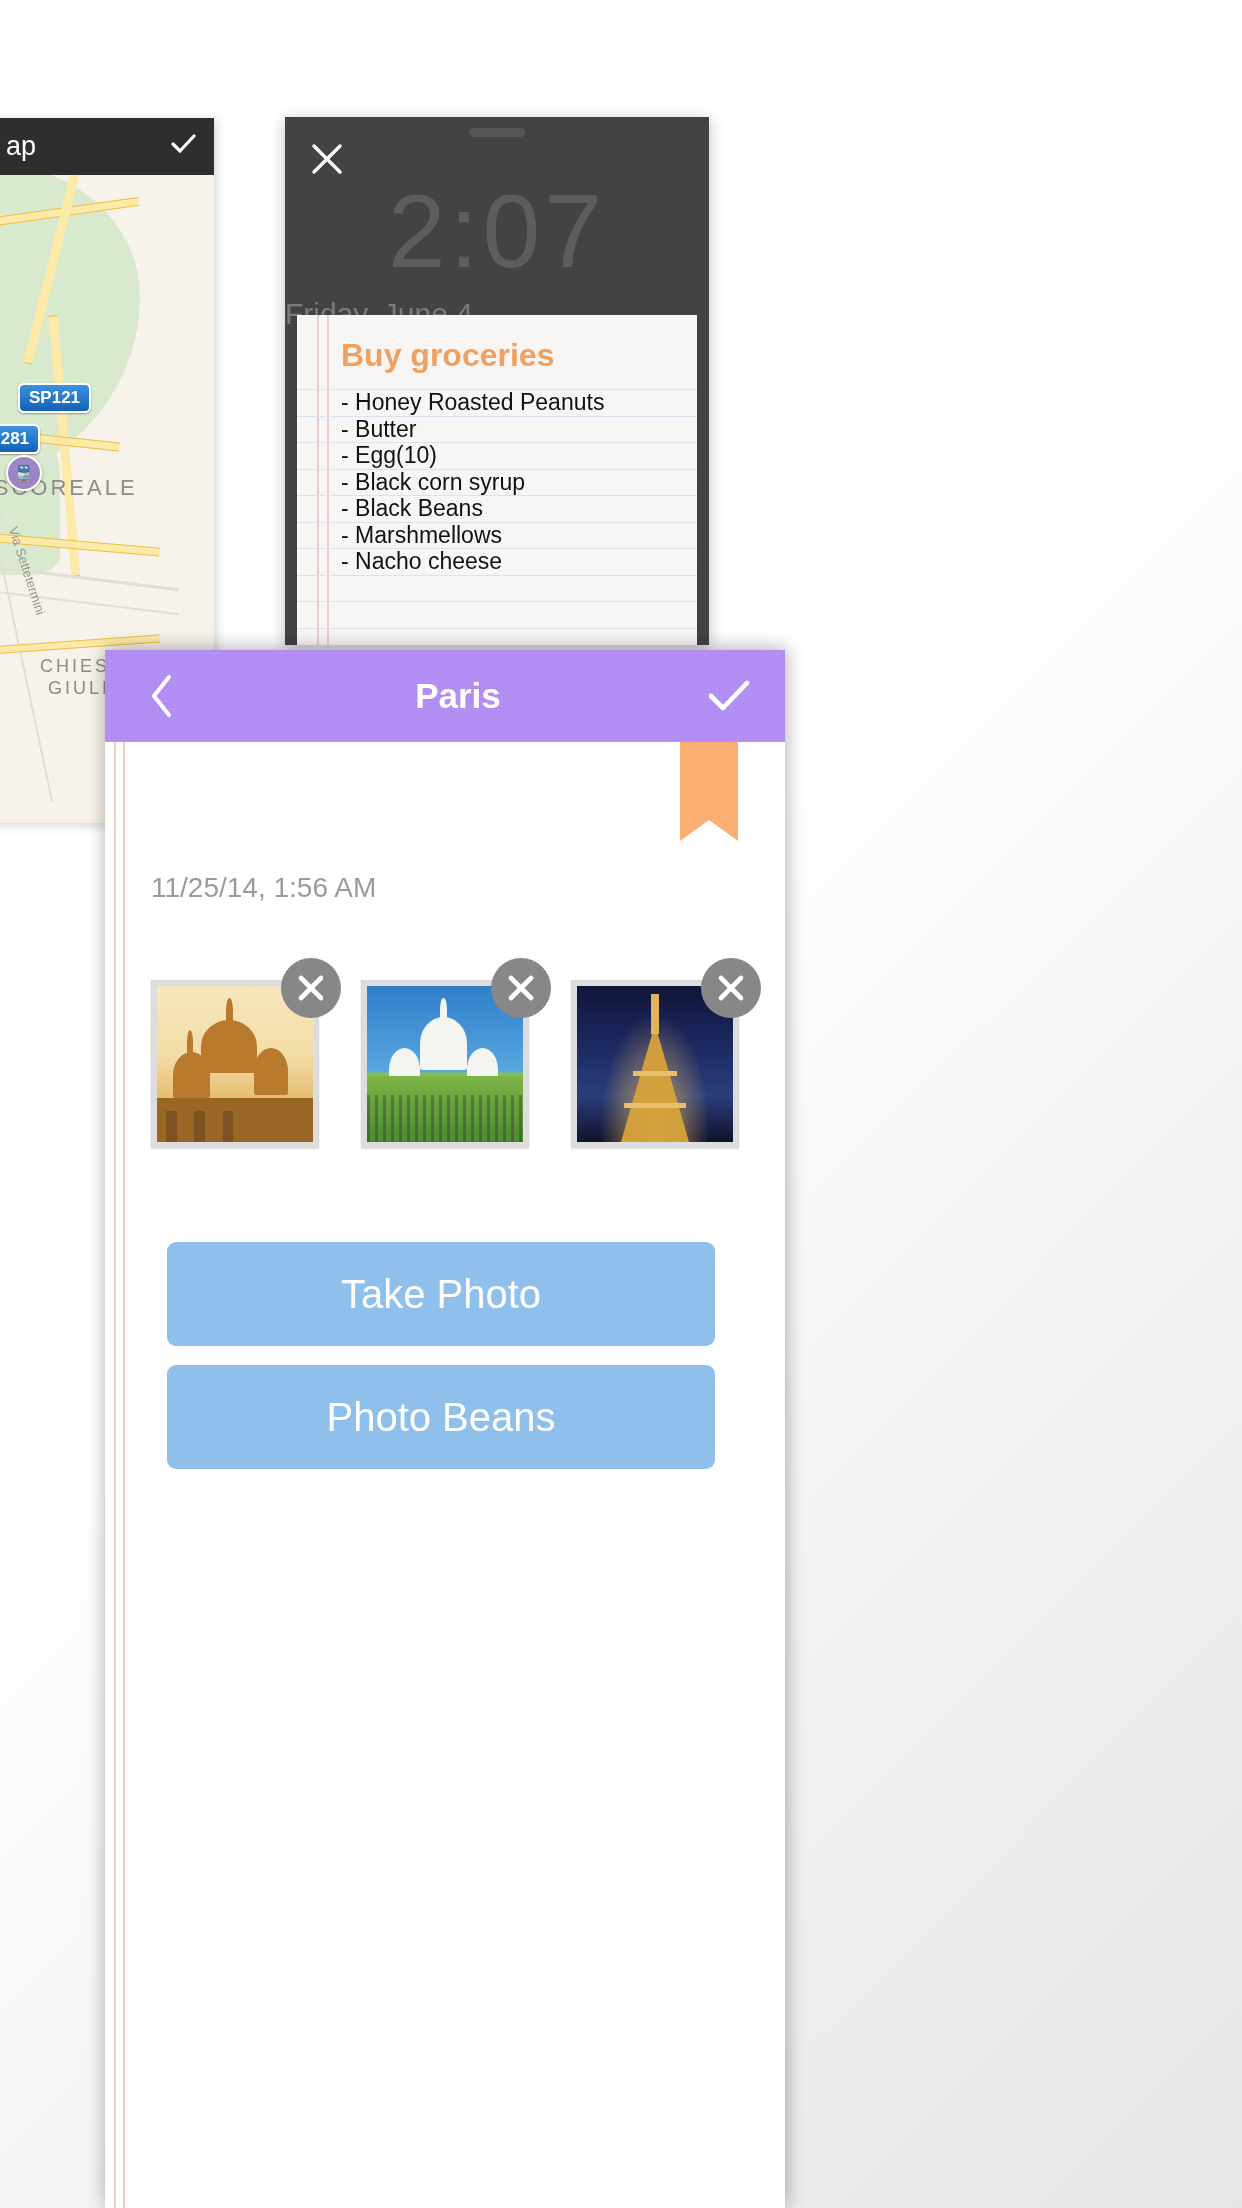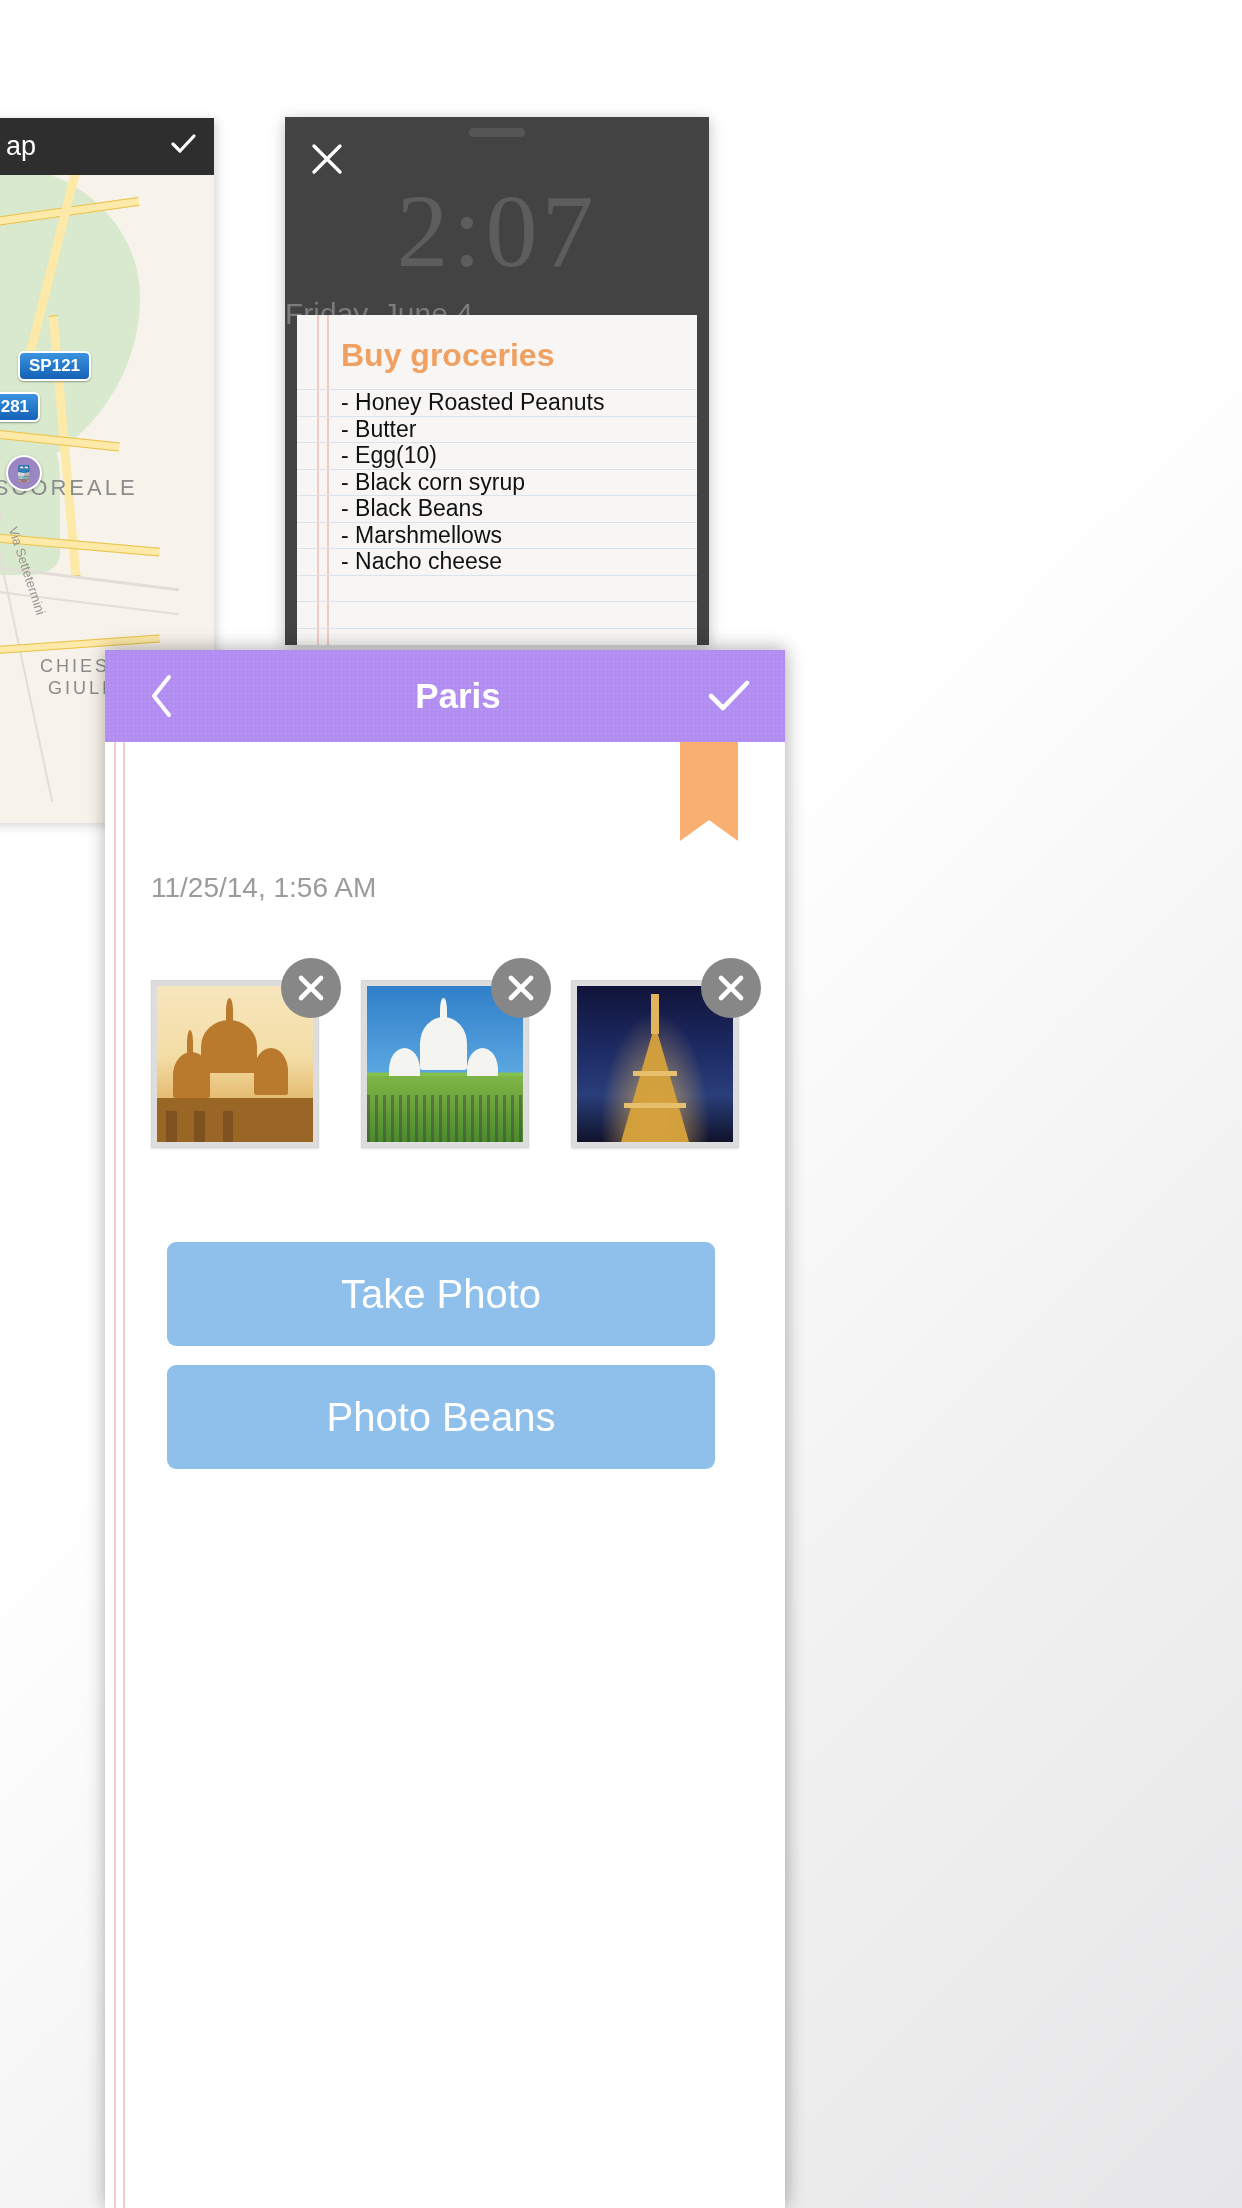--- a/index.html
+++ b/index.html
@@ -29,21 +29,21 @@
   .map-check{color:#ffffff;font-size:30px;line-height:1;}
   .map-canvas{position:absolute;left:0;top:57px;width:100%;height:648px;background:#f7f2ea;overflow:hidden;}
   .green-area{position:absolute;left:-120px;top:-10px;width:360px;height:330px;background:#d9e9cd;border-radius:0 40% 60% 10%;}
   .green-area2{position:absolute;left:-140px;top:200px;width:300px;height:200px;background:#d9e9cd;border-radius:0 50% 10% 30%;}
   .road{position:absolute;background:#fbe08a;border-top:1px solid #e8c14a;border-bottom:1px solid #e8c14a;}
   .road.major{background:#fde9a8;}
   .road-thin{position:absolute;background:#e2ddd6;}
   .shield{
     position:absolute;background:linear-gradient(#3a93e0,#1461b5);
     color:#fff;font-size:17px;font-weight:700;padding:3px 9px;border-radius:6px;
-    border:2px solid #ffffff;box-shadow:0 1px 2px rgba(0,0,0,.35);
+    border:2px solid #ffffff;box-shadow:0 1px 2px rgba(0,0,0,.35);margin-top:32px;
   }
   .city-name{
     position:absolute;color:#8c8c8c;font-size:22px;letter-spacing:3px;font-weight:400;
   }
   .transit{
     position:absolute;width:32px;height:32px;border-radius:50%;
     background:#9b86c4;border:2px solid #fff;box-shadow:0 1px 3px rgba(0,0,0,.3);
     display:flex;align-items:center;justify-content:center;color:#fff;font-size:16px;
   }
   .street-lbl{position:absolute;color:#9a948c;font-size:13px;}
@@ -59,21 +59,21 @@
     width:56px;height:9px;border-radius:5px;background:#565656;
   }
   .lock-close{
     position:absolute;left:20px;top:20px;width:44px;height:44px;
     display:flex;align-items:center;justify-content:center;
   }
   .lock-close svg{width:34px;height:34px;}
   .lock-clock{
     position:absolute;left:0;top:62px;width:100%;text-align:center;
     color:#5d5d5d;font-size:104px;font-weight:300;letter-spacing:4px;line-height:1;
-    font-family:Liberation Serif, serif;
+    font-family:Liberation Sans, sans-serif;
   }
   .lock-date{
     position:absolute;left:0;top:180px;width:100%;text-align:left;
     color:#7b7b7b;font-size:30px;font-weight:400;
   }
   .note-paper{
     position:absolute;left:12px;top:198px;width:400px;height:330px;
     background:#f7f6f4;overflow:hidden;
   }
   .note-zigzag{

